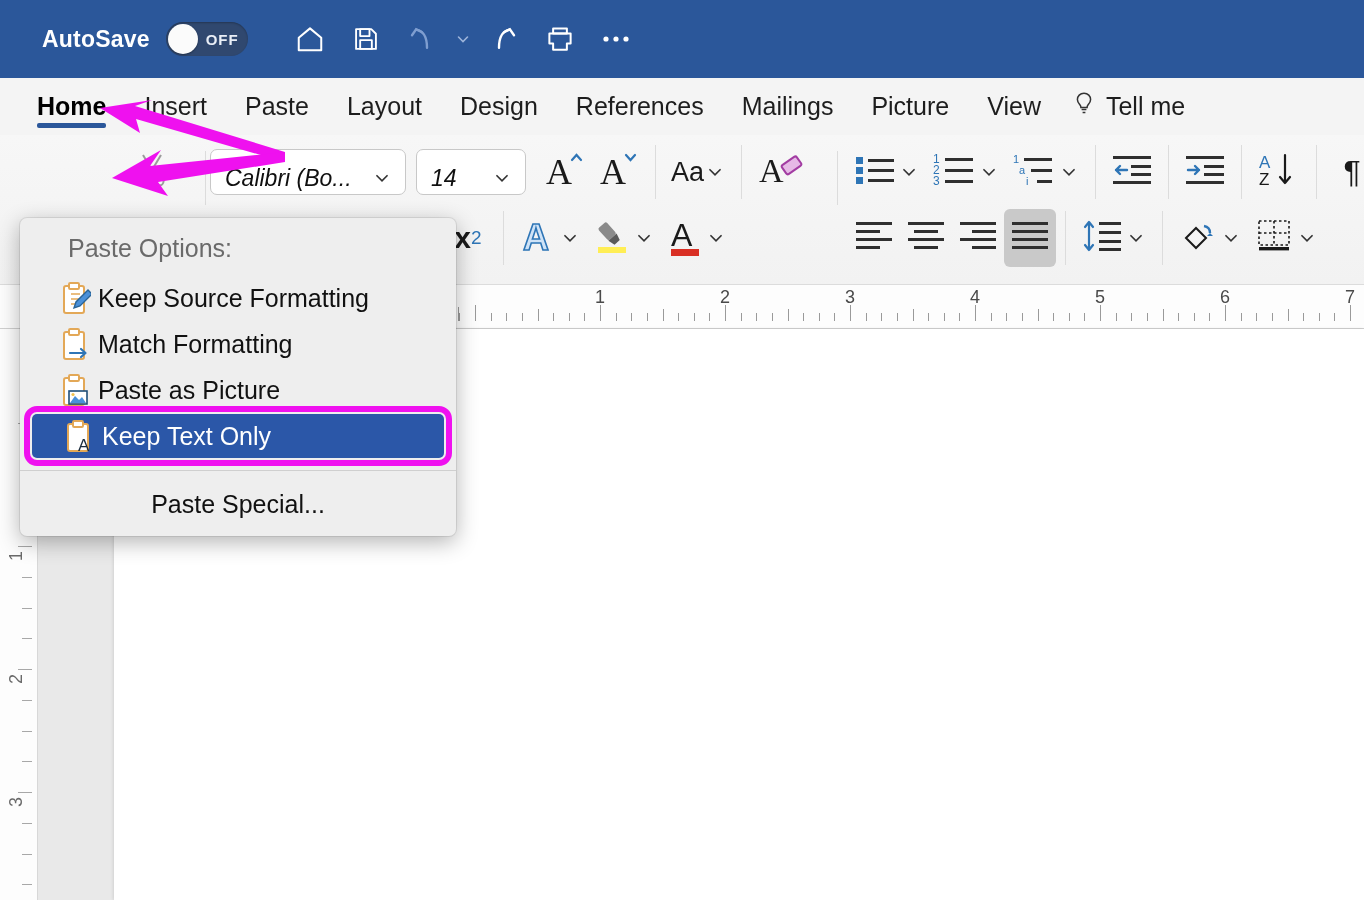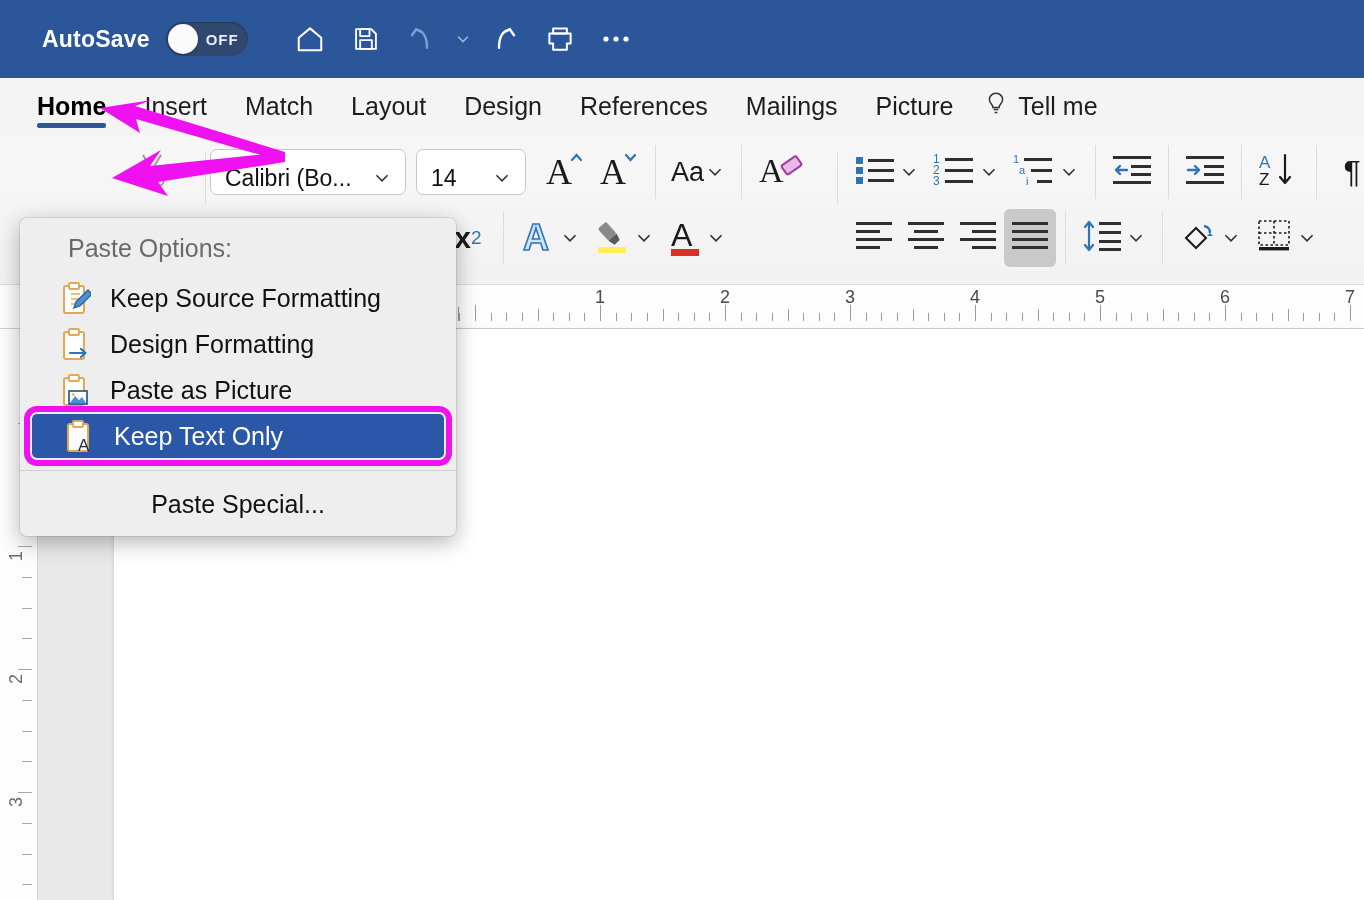--- a/index.html
+++ b/index.html
@@ -73,21 +73,21 @@
     height: 58px; min-width: 52px; display: flex; align-items: center;
     justify-content: center; border-radius: 6px; padding: 0 6px;
   }
   .rbtn.sel { background: #c9c9c9; }
   .sep { width: 1px; height: 54px; background: #dcdcdc; margin: 0 9px; }
   .chev-sm { width: 22px; display: flex; align-items: center; justify-content: center; }
 
   .combo {
     height: 46px; border: 1px solid #c8c8c8; border-radius: 7px;
     background: #ffffff; display: flex; align-items: center;
-    padding: 12px 8px 0 14px; font-size: 23px; color: #101010;
+    padding: 12px 8px 0 14px; font-size: 23px; color: #101010; font-style: italic;
   }
   .combo .val { flex: 1; white-space: nowrap; overflow: hidden; }
   .combo .cb-chev { width: 30px; display: flex; align-items: center; justify-content: center; }
 
   
   .paste-btn {
     position: absolute; left: 24px; top: 148px; width: 90px; height: 74px;
     border-radius: 7px 0 0 7px; background: #ededed;
     display: flex; align-items: center; justify-content: center;
   }
@@ -142,21 +142,21 @@
     font-size: 25px; color: #6a6a6a;
   }
   .mitem {
     position: absolute; left: 8px; width: 420px; height: 44px;
     display: flex; align-items: center; font-size: 25px; color: #111;
   }
   .mitem .mi-ico {
     width: 44px; display: flex; align-items: center; justify-content: center;
     margin-left: 26px;
   }
-  .mitem .mi-lbl { margin-left: 12px; white-space: nowrap; }
+  .mitem .mi-lbl { margin-left: 0; white-space: nowrap; }
   .mitem.hl {
     background: #2b57a8; color: #ffffff;
     border-radius: 5px; left: 12px; width: 412px;
     outline: 6px solid #ef11ef; outline-offset: 2px;
   }
   .menu-div {
     position: absolute; left: 0; width: 436px; height: 1px; background: #cfcfcf;
   }
   .mspecial {
     position: absolute; left: 0; width: 436px; height: 44px;
@@ -228,36 +228,39 @@
   </div>
 
   <div class="tabstrip">
     <div class="tab active">
       <span>Home</span>
     </div>
     <div class="tab">
       <span>Insert</span>
     </div>
     <div class="tab">
-      <span>Match</span>
+      <span>Paste</span>
     </div>
     <div class="tab">
       <span>Layout</span>
     </div>
     <div class="tab">
       <span>Design</span>
     </div>
     <div class="tab">
       <span>References</span>
     </div>
     <div class="tab">
       <span>Mailings</span>
     </div>
     <div class="tab">
       <span>Picture</span>
+    </div>
+    <div class="tab">
+      <span>View</span>
     </div>
     <div class="tab tellme">
       <span>
         <svg width="24" height="28" viewBox="0 0 24 28" fill="none" stroke="#333" stroke-width="1.5">
           <path d="M12 3.2c-4 0-6.6 3-6.6 6.4 0 2.7 1.8 4.2 2.8 5.6 .6.8.7 1.4.7 2.2h6.2c0-.8.1-1.4.7-2.2 1-1.4 2.8-2.9 2.8-5.6 0-3.4-2.6-6.4-6.6-6.4z"></path>
           <path d="M9.6 19.4h4.8M10.6 22.6h2.8"></path>
         </svg>
       </span>
       <span>Tell me</span>
     </div>
@@ -744,21 +747,21 @@
     </div>
 
     <div class="mitem" style="top:104px;">
       <span class="mi-ico">
         <svg width="30" height="34" viewBox="0 0 30 34">
           <rect x="3" y="5" width="20" height="27" rx="2" fill="#fff" stroke="#e3a857" stroke-width="2"></rect>
           <rect x="8" y="2" width="10" height="6" rx="1.2" fill="#fff" stroke="#e3a857" stroke-width="2"></rect>
           <path d="M9 26 H24 M20 22 L24.5 26 L20 30" fill="none" stroke="#2e75b6" stroke-width="2.2" stroke-linecap="round" stroke-linejoin="round"></path>
         </svg>
       </span>
-      <span class="mi-lbl">Design Formatting</span>
+      <span class="mi-lbl">Match Formatting</span>
     </div>
 
     <div class="mitem" style="top:150px;">
       <span class="mi-ico">
         <svg width="30" height="34" viewBox="0 0 30 34">
           <rect x="3" y="5" width="20" height="27" rx="2" fill="#fff" stroke="#e3a857" stroke-width="2"></rect>
           <rect x="8" y="2" width="10" height="6" rx="1.2" fill="#fff" stroke="#e3a857" stroke-width="2"></rect>
           <rect x="8" y="18" width="18" height="13" fill="#fff" stroke="#1f4e79" stroke-width="1.6"></rect>
           <path d="M9 30 L14 23 L18 27 L21 24 L25 30 Z" fill="#4a90d9"></path>
           <circle cx="12" cy="21.5" r="1.6" fill="#f2c14e"></circle>

